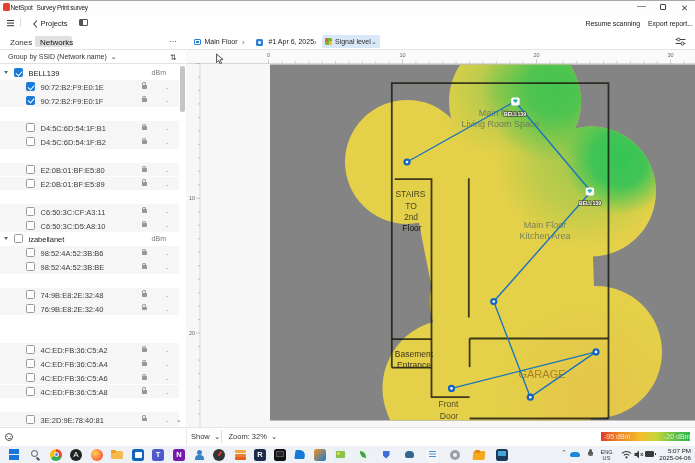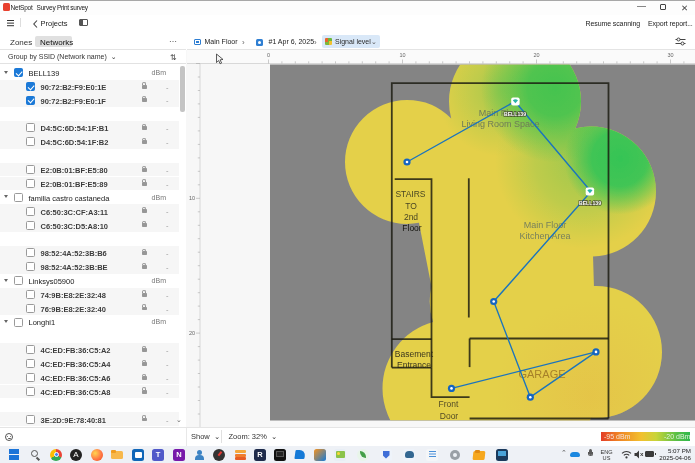--- a/index.html
+++ b/index.html
@@ -14,21 +14,21 @@
   #crumbs { left:187px; top:33px; width:508px; height:16.5px; background:#fff; border-bottom:1px solid #e4e4e4; }
   #groupby { left:0; top:50px; width:186px; height:13.5px; background:#fff; border-bottom:1px solid #e2e2e2; font-size:7px; color:#333; }
   #panel { left:0; top:64px; width:186px; height:361px; background:#fff; }
   .row { position:absolute; left:0; width:179px; height:13.8px; }
   .row.mac { background:#f6f6f6; }
   .tri { position:absolute; left:3.5px; top:5px; width:0; height:0; border-left:2.8px solid transparent; border-right:2.8px solid transparent; border-top:3.6px solid #666; }
   .cb { position:absolute; top:2.4px; width:9px; height:9px; border:1px solid #9a9a9a; border-radius:1.5px; background:#fff; }
   .cb.on { background:#1b79d7; border-color:#1b79d7; }
   .cb.on:after { content:""; position:absolute; left:2px; top:0.8px; width:3.4px; height:5.2px; border:solid #fff; border-width:0 1.4px 1.4px 0; transform:rotate(42deg); }
   .ssid { position:absolute; left:28.5px; top:3.2px; font-size:7.5px; color:#1a1a1a; }
-  .macaddr { position:absolute; left:40.5px; top:3.4px; font-size:7.5px; color:#3c3c3c;font-weight:bold; }
+  .macaddr { position:absolute; left:40.5px; top:3.4px; font-size:7.5px; color:#3c3c3c; }
   .dbm { position:absolute; right:13px; top:3.2px; font-size:7px; color:#777; }
   .lock { position:absolute; left:141.5px; top:5.2px; width:5px; height:3.9px; background:#979797; border-radius:0.8px; }
   .lock:before { content:""; position:absolute; left:0.9px; top:-2.3px; width:3.2px; height:2.7px; border:1px solid #979797; border-bottom:none; border-radius:2.2px 2.2px 0 0; box-sizing:border-box; }
   .dash { position:absolute; left:166px; top:3.2px; font-size:7.5px; color:#999; }
   
   #botline { left:0; top:427px; width:695px; height:1px; background:#e5e5e5; }
   #botbar { left:0; top:428px; width:695px; height:18px; background:#fff; font-size:7.5px; color:#333; }
   #taskbar { left:0; top:446px; width:695px; height:17px; background:#eef1f6; }
 </style>
 </head>
@@ -129,73 +129,61 @@
         <div class="macaddr">E2:0B:01:BF:E5:80</div>
         <div class="lock"></div>
         <div class="dash">-</div>
       </div>
       <div class="row mac" style="top:112.6px">
         <div class="cb" style="left:26px"></div>
         <div class="macaddr">E2:0B:01:BF:E5:89</div>
         <div class="lock"></div>
         <div class="dash">-</div>
       </div>
-      <div class="row" style="top:126.4px">
+      <div class="row mac" style="top:140.3px">
+        <div class="cb" style="left:26px"></div>
+        <div class="macaddr">C6:50:3C:CF:A3:11</div>
+        <div class="lock"></div>
+        <div class="dash">-</div>
+      </div>
+      <div class="row mac" style="top:154.2px">
+        <div class="cb" style="left:26px"></div>
+        <div class="macaddr">C6:50:3C:D5:A8:10</div>
+        <div class="lock"></div>
+        <div class="dash">-</div>
+      </div>
+      <div class="row" style="top:168.0px">
         <div class="tri"></div>
         <div class="cb" style="left:14px"></div>
-        <div class="ssid">familia castro castaneda</div>
+        <div class="ssid">izabellanet</div>
         <div class="dbm" style="right:13px">dBm</div>
       </div>
-      <div class="row mac" style="top:140.3px">
-        <div class="cb" style="left:26px"></div>
-        <div class="macaddr">C6:50:3C:CF:A3:11</div>
-        <div class="lock"></div>
-        <div class="dash">-</div>
-      </div>
-      <div class="row mac" style="top:154.2px">
-        <div class="cb" style="left:26px"></div>
-        <div class="macaddr">C6:50:3C:D5:A8:10</div>
-        <div class="lock"></div>
-        <div class="dash">-</div>
-      </div>
       <div class="row mac" style="top:181.9px">
         <div class="cb" style="left:26px"></div>
         <div class="macaddr">98:52:4A:52:3B:B6</div>
         <div class="lock"></div>
         <div class="dash">-</div>
       </div>
       <div class="row mac" style="top:195.8px">
         <div class="cb" style="left:26px"></div>
         <div class="macaddr">98:52:4A:52:3B:BE</div>
         <div class="lock"></div>
         <div class="dash">-</div>
       </div>
-      <div class="row" style="top:209.7px">
-        <div class="tri"></div>
-        <div class="cb" style="left:14px"></div>
-        <div class="ssid">Linksys05900</div>
-        <div class="dbm" style="right:13px">dBm</div>
-      </div>
       <div class="row mac" style="top:223.5px">
         <div class="cb" style="left:26px"></div>
         <div class="macaddr">74:9B:E8:2E:32:48</div>
         <div class="lock"></div>
         <div class="dash">-</div>
       </div>
       <div class="row mac" style="top:237.4px">
         <div class="cb" style="left:26px"></div>
         <div class="macaddr">76:9B:E8:2E:32:40</div>
         <div class="lock"></div>
         <div class="dash">-</div>
-      </div>
-      <div class="row" style="top:251.3px">
-        <div class="tri"></div>
-        <div class="cb" style="left:14px"></div>
-        <div class="ssid">Longhi1</div>
-        <div class="dbm" style="right:13px">dBm</div>
       </div>
       <div class="row mac" style="top:280px">
         <div class="cb" style="left:26px"></div>
         <div class="macaddr">4C:ED:FB:36:C5:A0</div>
         <div class="lock"></div>
         <div class="dash">-</div>
       </div>
       <div class="row mac" style="top:279.0px">
         <div class="cb" style="left:26px"></div>
         <div class="macaddr">4C:ED:FB:36:C5:A2</div>

